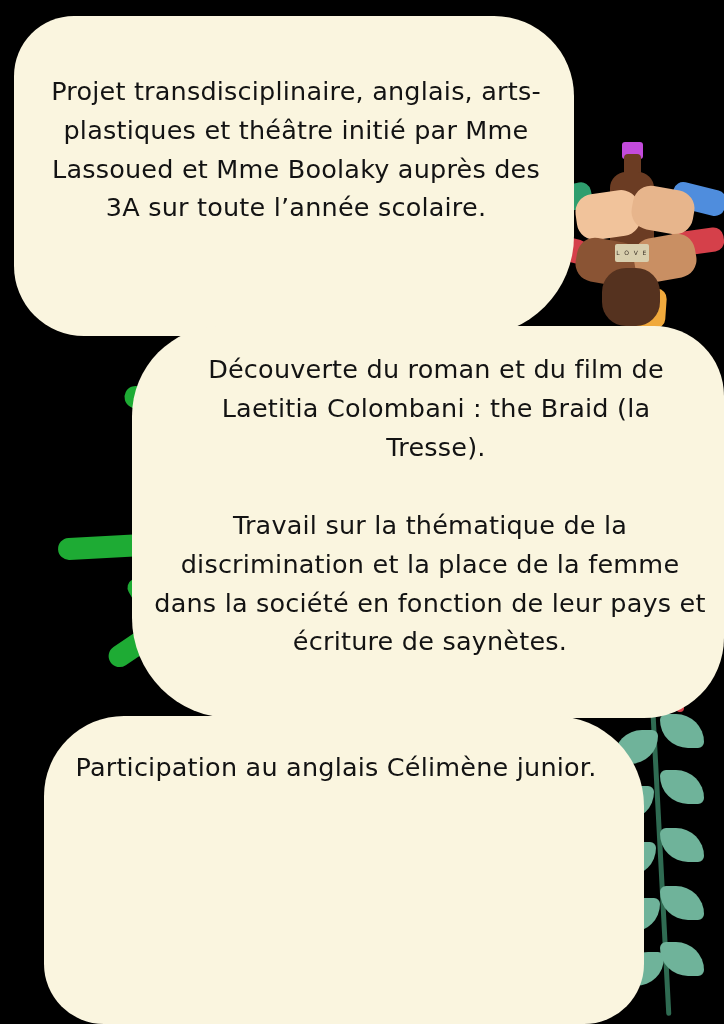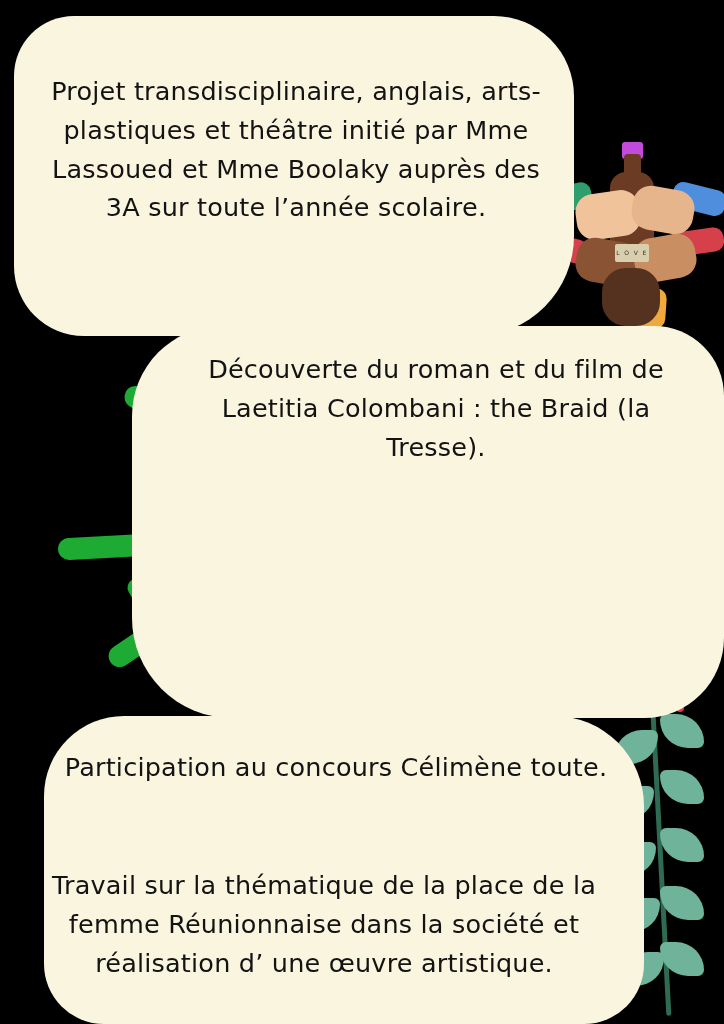--- a/index.html
+++ b/index.html
@@ -243,16 +243,16 @@
     <div class="berry" style="left:-18px; top:160px;"></div>
     <div class="berry" style="left:-24px; top:180px;"></div>
   </div>
 
   <div class="bubble bubble-1"></div>
   <div class="bubble bubble-2"></div>
   <div class="bubble bubble-3"></div>
 
   <div class="para b1-text">Projet transdisciplinaire, anglais, arts-plastiques et théâtre initié par Mme Lassoued et Mme Boolaky auprès des 3A sur toute l’année scolaire.</div>
   <div class="para b2-text-a">Découverte du roman et du film de Laetitia Colombani : the Braid (la Tresse).</div>
-  <div class="para b3-text-a">Participation au concours Célimène toute.</div>
-  <div class="para b3-text-b">Travail sur la thématique de la place de la femme Réunionnaise dans la société et réalisation d’ une œuvre artistique.</div>
+  <div class="para b2-text-b">Travail sur la thématique de la discrimination et la place de la femme dans la société en fonction de leur pays et écriture de saynètes.</div>
+  <div class="para b3-text-a">Participation au anglais Célimène junior.</div>
 
 </div>
 
 </body></html>

